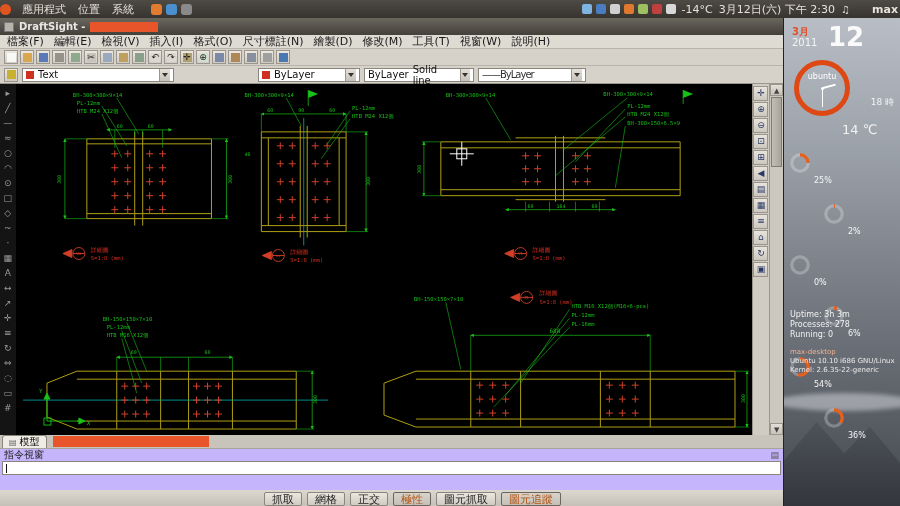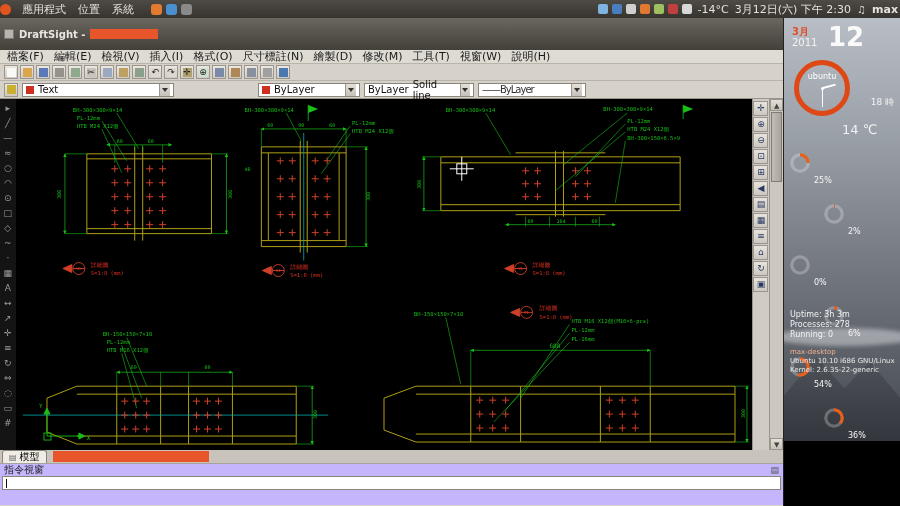--- a/index.html
+++ b/index.html
@@ -12,26 +12,26 @@
     color:#e6e2da;font-size:11px;padding:0 0;gap:6px;}
   .top-panel .logo{width:11px;height:11px;border-radius:50%;background:#e0551f;flex:0 0 auto;}
   .panel-menus{display:flex;gap:2px;}
   .panel-menu{padding:0 5px;cursor:default;}
   .panel-apps{display:flex;gap:4px;margin-left:6px;}
   .panel-app{width:11px;height:11px;border-radius:3px;}
   .panel-spacer{flex:1;}
   .tray{display:flex;gap:4px;align-items:center;}
   .tray-icon{width:10px;height:10px;border-radius:2px;}
   .panel-temp,.panel-clock{white-space:nowrap;}
-  .panel-user{font-weight:bold;margin-right:2px;}
+  .panel-user{font-weight:bold;margin-right:2px;margin-left:16px;}
   .speaker{font-size:10px;}
   
   .app{position:absolute;left:0;top:18px;width:784px;height:488px;background:#d4d0c8;
     border-right:1px solid #222;}
-  .titlebar{height:32px;background:linear-gradient(#6a675f,#433f39);display:flex;
+  .titlebar{height:17px;background:linear-gradient(#6a675f,#433f39);display:flex;
     align-items:center;color:#e8e6e0;font-size:10px;font-weight:bold;padding:0 4px;gap:5px;}
   .titlebar .app-icon{width:10px;height:10px;background:#b8b4ac;border:1px solid #777;}
   .redact{background:#e8552a;height:10px;}
   .menubar{height:14px;background:#dedbd3;display:flex;align-items:center;
     font-size:11px;color:#1a1a1a;border-bottom:1px solid #b8b4ac;padding-left:2px;}
   .menu-item{padding:0 5px;cursor:default;}
   .toolbar1{height:17px;background:#d6d2ca;display:flex;align-items:center;gap:2px;
     padding:0 4px;border-bottom:1px solid #b8b4ac;}
   .tb-btn{width:14px;height:14px;background:linear-gradient(#ece8e0,#cfcbc3);
     border:1px solid #9a968e;display:flex;align-items:center;justify-content:center;position:relative;}
@@ -79,21 +79,21 @@
     border-left:1px solid #aaa;font-size:6px;color:#555;text-align:center;line-height:6px;}
   .cmd-input{height:14px;background:#fff;border:1px solid #8a867e;margin:0 2px;position:relative;}
   .caret{position:absolute;left:3px;top:2px;width:1px;height:9px;background:#111;}
   .statusbar{height:18px;background:linear-gradient(#dcd8d0,#c2beb6);display:flex;align-items:center;
     gap:5px;padding-left:264px;font-size:11px;}
   .sb-btn{background:linear-gradient(#ece8e0,#cfcbc3);border:1px solid #8a867e;border-radius:2px;
     font-size:11px;color:#222;padding:0 7px;height:14px;line-height:13px;}
   .sb-btn.active{color:#b4520e;border-color:#6a665e;background:linear-gradient(#d8d4cc,#c4c0b8);}
   .coords{font-family:"DejaVu Sans Mono",monospace;font-size:11px;color:#111;margin-left:10px;}
   
-  .desk{position:absolute;left:784px;top:18px;width:116px;height:423px;overflow:hidden;
+  .desk{position:absolute;left:784px;top:18px;width:116px;height:488px;overflow:hidden;
     background:linear-gradient(#b9bec6 0%,#9aa0a8 28%,#70747c 62%,#44484f 100%);color:#f2f2f2;}
   .mountains{position:absolute;left:0;bottom:0;width:100%;height:120px;
     background:linear-gradient(#5a5e66,#33363c);
     clip-path:polygon(0 62%,28% 30%,52% 56%,74% 34%,100% 64%,100% 100%,0 100%);}
   .cloud{position:absolute;left:-10px;bottom:95px;width:140px;height:18px;border-radius:50%;
     background:rgba(235,238,242,.45);filter:blur(2px);}
   .cal{position:absolute;left:8px;top:8px;line-height:11px;}
   .cal .month{color:#e0502a;font-size:10px;font-weight:bold;}
   .cal .year{font-size:10px;}
   .cal-day{position:absolute;left:44px;top:4px;font-size:26px;font-weight:bold;color:#fafafa;}
@@ -590,20 +590,29 @@
       <div class="cmd-head">
         <span>指令視窗</span>
         <span class="cmd-icon">▤</span>
       </div>
       <div class="cmd-input">
         <span class="caret"></span>
       </div>
     </div>
 
     <div class="statusbar">
+      <span id="status-buttons" style="display:flex;gap:5px;">
+
+      <span class="sb-btn">抓取</span>
+          <span class="sb-btn">網格</span>
+          <span class="sb-btn">正交</span>
+          <span class="sb-btn active">極性</span>
+          <span class="sb-btn">圖元抓取</span>
+          <span class="sb-btn active">圖元追蹤</span>
+        </span>
     </div>
   </div>
 
   <div class="desk">
     <div class="mountains"></div>
     <div class="cloud"></div>
 
     <div class="cal">
       <div class="month">3月</div>
       <div class="year">2011</div>

